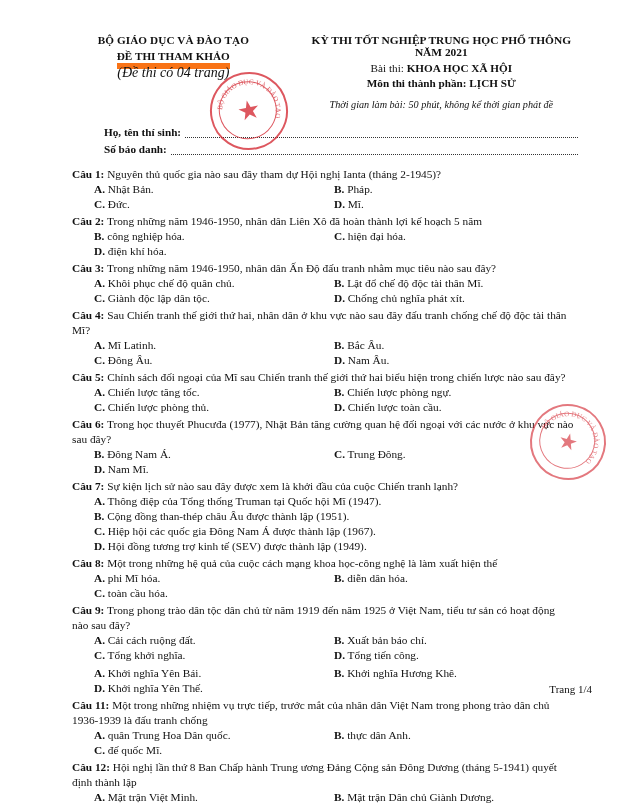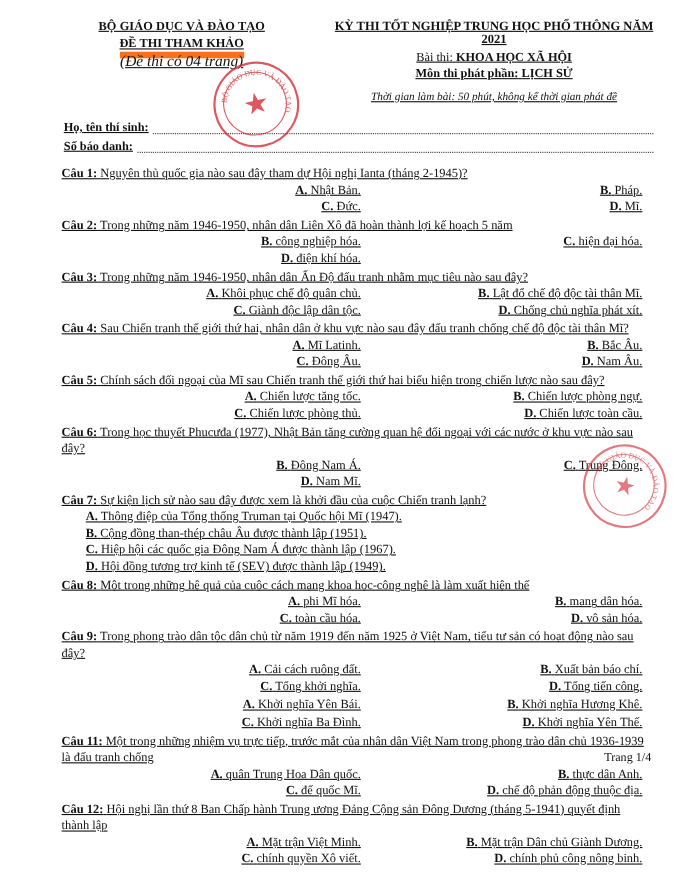--- a/index.html
+++ b/index.html
@@ -12,23 +12,22 @@
     height: 807px;
     font-family: "Liberation Serif", serif;
     color: #111111;
     position: relative;
     overflow: hidden;
   }
   .page {
     position: relative;
     width: 620px;
     height: 695px;
-    padding: 0;
+    padding: 16px;
     box-sizing: border-box;
-    text-decoration: underline;
   }
 
   
   .header {
     display: flex;
     flex-direction: row;
     padding: 18px 26px 0 26px;
     box-sizing: border-box;
   }
   .header-left {
@@ -140,20 +139,21 @@
 
   
   .candidate {
     margin: 16px 26px 0 58px;
     font-size: 11.2px;
   }
   .cand-row {
     display: flex;
     align-items: flex-end;
     margin-bottom: 5px;
+    margin-left: 30px;
   }
   .cand-label {
     font-weight: bold;
     white-space: nowrap;
     margin-right: 4px;
   }
   .cand-dots {
     flex: 1;
     border-bottom: 1px dotted #333;
     height: 9px;
@@ -171,21 +171,20 @@
   .q-stem {
     text-indent: 0;
   }
   .q-num {
     font-weight: bold;
   }
   .q-options.two-col {
     display: flex;
     flex-wrap: wrap;
     padding-left: 22px;
-    text-align: right;
   }
   .q-options.two-col .opt {
     width: 50%;
     box-sizing: border-box;
     padding-right: 6px;
   }
   .q-options.one-col {
     padding-left: 22px;
   }
   .q-options.one-col .opt {
@@ -228,21 +227,21 @@
       </div>
     </div>
 
     <div class="header-right">
       <div class="r-line1">KỲ THI TỐT NGHIỆP TRUNG HỌC PHỔ THÔNG NĂM 2021</div>
       <div class="r-line2">
         <span>Bài thi:</span>
         <b>KHOA HỌC XÃ HỘI</b>
       </div>
       <div class="r-line3">
-        <b>Môn thi phát phần:</b>
+        <b>Môn thi thành phần:</b>
         <b>LỊCH SỬ</b>
       </div>
       <div class="r-line4">Thời gian làm bài: 50 phút, không kể thời gian phát đề</div>
     </div>
   </div>
 
   <div class="seal seal-side">
     <div class="inner"></div>
     <svg class="ring-text" width="72" height="72" viewBox="0 0 72 72">
       <defs>
@@ -325,49 +324,46 @@
           <div class="opt"><span class="opt-letter">A.</span> <span>Thông điệp của Tổng thống Truman tại Quốc hội Mĩ (1947).</span></div>
           <div class="opt"><span class="opt-letter">B.</span> <span>Cộng đồng than-thép châu Âu được thành lập (1951).</span></div>
           <div class="opt"><span class="opt-letter">C.</span> <span>Hiệp hội các quốc gia Đông Nam Á được thành lập (1967).</span></div>
           <div class="opt"><span class="opt-letter">D.</span> <span>Hội đồng tương trợ kinh tế (SEV) được thành lập (1949).</span></div>
         </div>
       </div>
       <div class="q-block">
         <div class="q-stem"><span class="q-num">Câu 8:</span> <span>Một trong những hệ quả của cuộc cách mạng khoa học-công nghệ là làm xuất hiện thế</span></div>
         <div class="q-options two-col">
           <div class="opt"><span class="opt-letter">A.</span> <span>phi Mĩ hóa.</span></div>
-          <div class="opt"><span class="opt-letter">B.</span> <span>mạng dân hóa.</span></div>
+          <div class="opt"><span class="opt-letter">B.</span> <span>diễn dân hóa.</span></div>
           <div class="opt"><span class="opt-letter">C.</span> <span>toàn cầu hóa.</span></div>
-          <div class="opt"><span class="opt-letter">D.</span> <span>vô sản hóa.</span></div>
         </div>
       </div>
       <div class="q-block">
         <div class="q-stem"><span class="q-num">Câu 9:</span> <span>Trong phong trào dân tộc dân chủ từ năm 1919 đến năm 1925 ở Việt Nam, tiểu tư sản có hoạt động nào sau đây?</span></div>
         <div class="q-options two-col">
           <div class="opt"><span class="opt-letter">A.</span> <span>Cải cách ruộng đất.</span></div>
           <div class="opt"><span class="opt-letter">B.</span> <span>Xuất bản báo chí.</span></div>
           <div class="opt"><span class="opt-letter">C.</span> <span>Tổng khởi nghĩa.</span></div>
           <div class="opt"><span class="opt-letter">D.</span> <span>Tổng tiến công.</span></div>
         </div>
       </div>
       <div class="q-block">
         <div class="q-options two-col">
           <div class="opt"><span class="opt-letter">A.</span> <span>Khởi nghĩa Yên Bái.</span></div>
           <div class="opt"><span class="opt-letter">B.</span> <span>Khởi nghĩa Hương Khê.</span></div>
-          <div class="opt"><span class="opt-letter">C.</span> <span>Khởi nghĩa Ba Đình.</span></div>
           <div class="opt"><span class="opt-letter">D.</span> <span>Khởi nghĩa Yên Thế.</span></div>
         </div>
       </div>
       <div class="q-block">
         <div class="q-stem"><span class="q-num">Câu 11:</span> <span>Một trong những nhiệm vụ trực tiếp, trước mắt của nhân dân Việt Nam trong phong trào dân chủ 1936-1939 là đấu tranh chống</span></div>
         <div class="q-options two-col">
           <div class="opt"><span class="opt-letter">A.</span> <span>quân Trung Hoa Dân quốc.</span></div>
           <div class="opt"><span class="opt-letter">B.</span> <span>thực dân Anh.</span></div>
           <div class="opt"><span class="opt-letter">C.</span> <span>đế quốc Mĩ.</span></div>
-          <div class="opt"><span class="opt-letter">D.</span> <span>chế độ phản động thuộc địa.</span></div>
         </div>
       </div>
       <div class="q-block">
         <div class="q-stem"><span class="q-num">Câu 12:</span> <span>Hội nghị lần thứ 8 Ban Chấp hành Trung ương Đảng Cộng sản Đông Dương (tháng 5-1941) quyết định thành lập</span></div>
         <div class="q-options two-col">
           <div class="opt"><span class="opt-letter">A.</span> <span>Mặt trận Việt Minh.</span></div>
           <div class="opt"><span class="opt-letter">B.</span> <span>Mặt trận Dân chủ Giành Dương.</span></div>
           <div class="opt"><span class="opt-letter">C.</span> <span>chính quyền Xô viết.</span></div>
           <div class="opt"><span class="opt-letter">D.</span> <span>chính phủ công nông binh.</span></div>
         </div>

